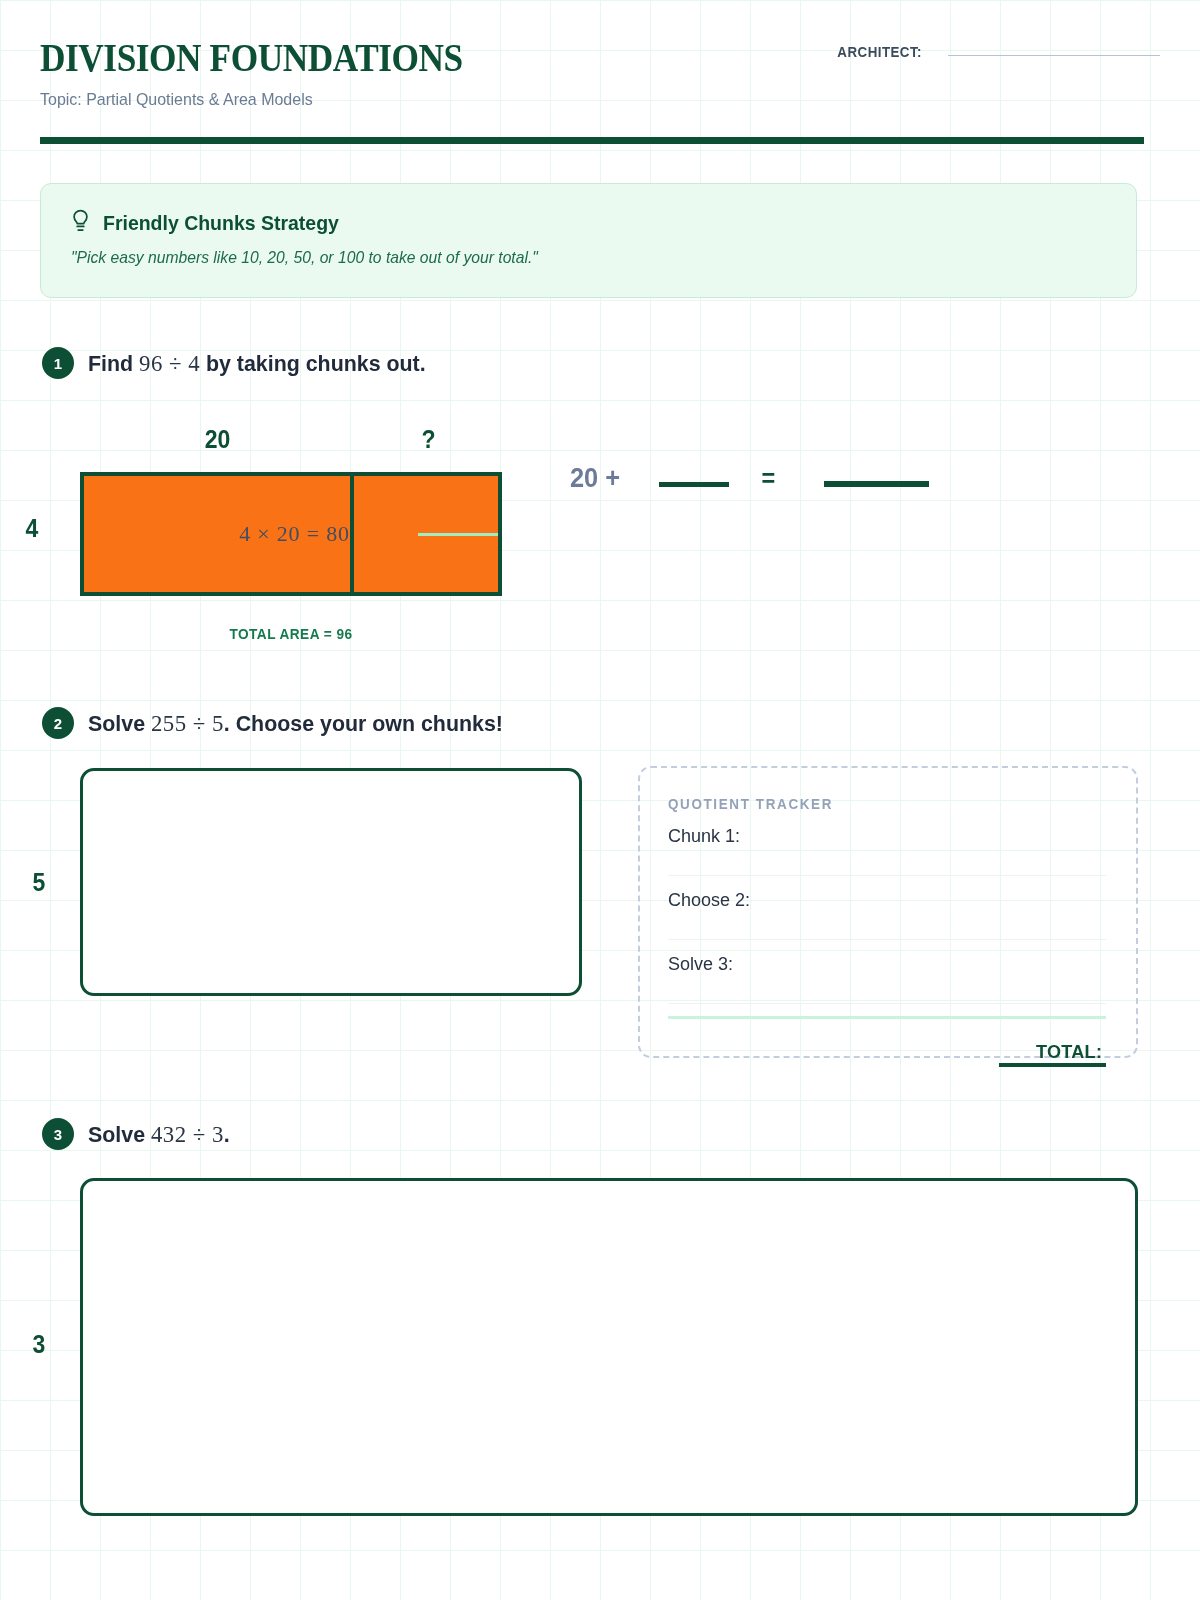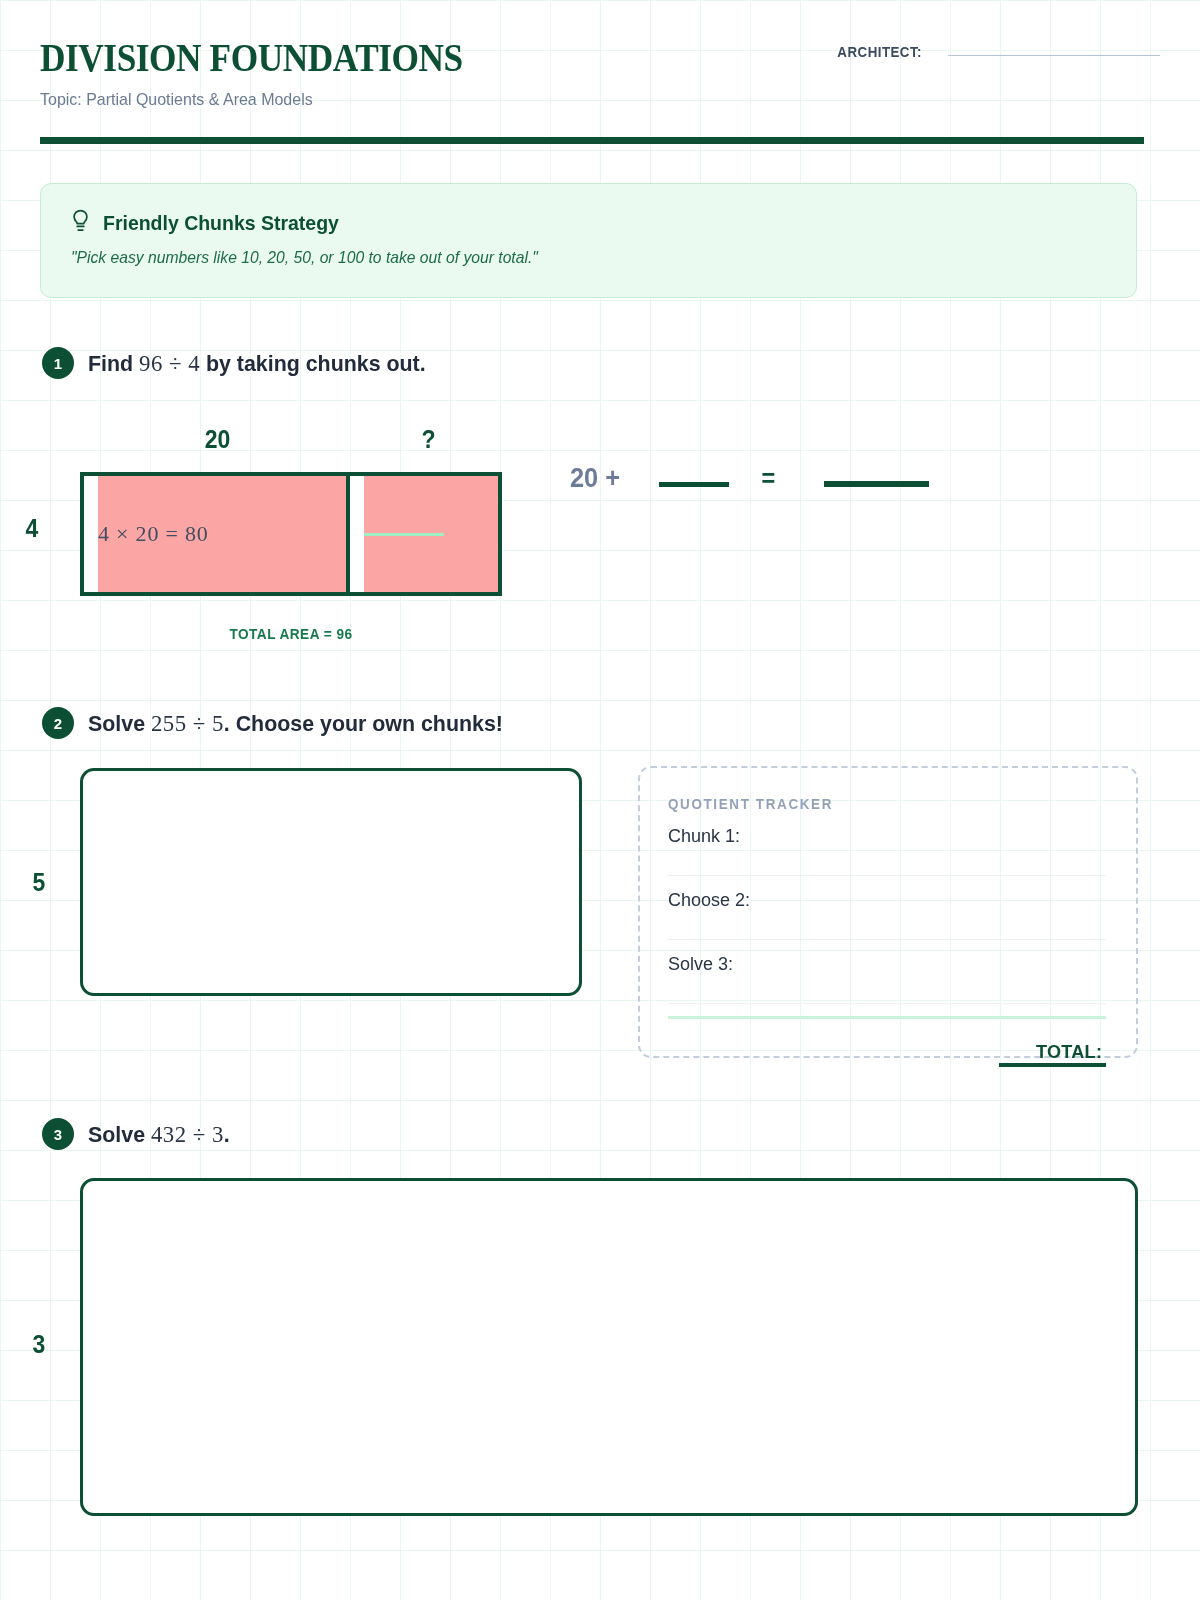--- a/index.html
+++ b/index.html
@@ -199,23 +199,22 @@
     height: 124px;
     border: 4px solid #0d4f35;
     box-sizing: border-box;
     background: #ffffff;
     display: flex;
   }
   .cell {
     box-sizing: border-box;
     display: flex;
     align-items: center;
-    justify-content: flex-start;
-    background: #fca5a5;
-    margin-left: 14px;
+    justify-content: flex-end;
+    background: #f97316;
   }
   .cell-a { width: 275px; border-right: 4px solid #0d4f35; }
   .cell-b { width: 147px; }
   .cell-expr {
     font-family: "Liberation Serif", serif;
     font-size: 22px;
     color: #414e61;
     letter-spacing: 0.8px;
   }
   .mint-blank {

